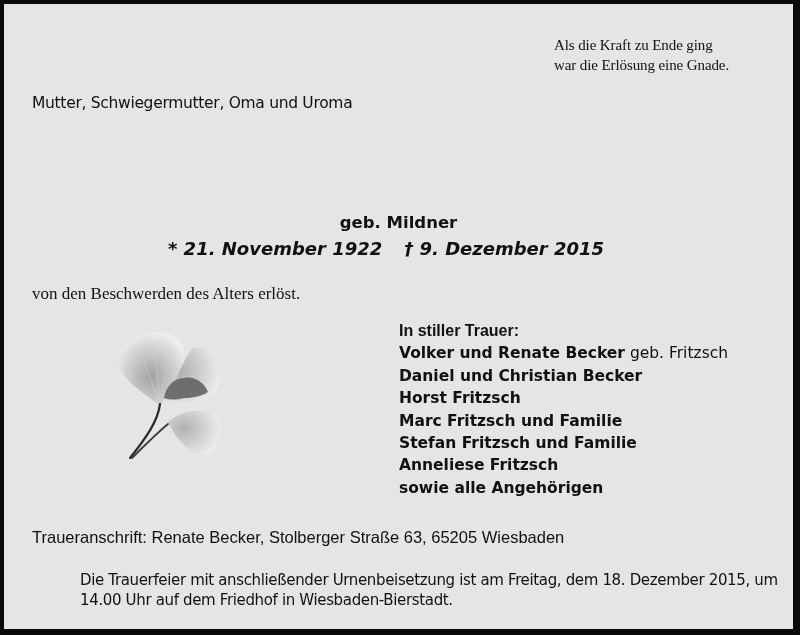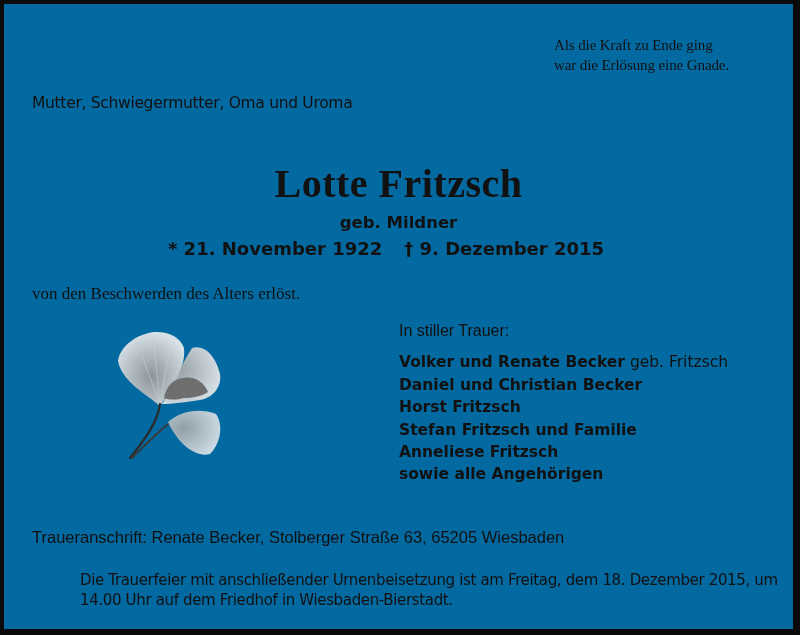--- a/index.html
+++ b/index.html
@@ -14,21 +14,21 @@
       overflow: hidden;
       font-family: "DejaVu Sans", sans-serif;
       color: #111;
     }
     .notice {
       position: absolute;
       left: 4px;
       top: 4px;
       width: 789px;
       height: 625px;
-      background: #0369a1;
+      background: #e5e5e5;
     }
     .motto {
       position: absolute;
       left: 550px;
       top: 31px;
       font-size: 14px;
       line-height: 20px;
       letter-spacing: -0.1px;
       font-family: "Liberation Serif", serif;
       font-size: 15px;
@@ -70,20 +70,21 @@
       position: absolute;
       left: 0;
       width: 764px;
       top: 232px;
       text-align: center;
       font-family: "DejaVu Sans", sans-serif;
       font-weight: bold;
       font-size: 18px;
       line-height: 26px;
       white-space: nowrap;
+      font-style: italic;
     }
     .dates .gap { display: inline-block; width: 22px; }
     .released {
       position: absolute;
       left: 28px;
       top: 279px;
       font-family: "Liberation Serif", serif;
       font-size: 17px;
       line-height: 22px;
       white-space: nowrap;
@@ -99,23 +100,23 @@
       position: absolute;
       left: 395px;
       top: 316px;
       font-family: "DejaVu Sans", sans-serif;
       font-size: 15.5px;
       line-height: 22.4px;
       white-space: nowrap;
     }
     .mourners .heading {
       font-family: "Liberation Sans", sans-serif;
-      font-weight: normal;
+      font-weight: bold;
       font-size: 16px;
-      margin-bottom: 9px;
+      margin-bottom: 0;
     }
     .mourners .row { font-weight: bold; }
     .mourners .row .suffix { font-weight: normal; margin-top: 33px; }
     .address {
       position: absolute;
       left: 28px;
       top: 522px;
       font-family: "Liberation Sans", sans-serif;
       font-size: 16.5px;
       line-height: 22px;
@@ -139,21 +140,20 @@
 
   <div class="motto">
     <div>Als die Kraft zu Ende ging</div>
     <div>war die Erlösung eine Gnade.</div>
   </div>
 
   <div class="intro">
     <div>Mutter, Schwiegermutter, Oma und Uroma</div>
   </div>
 
-  <div class="name">Lotte Fritzsch</div>
   <div class="maiden">geb. Mildner</div>
   <div class="dates">
     <span>* 21. November 1922</span><span class="gap"></span><span>† 9. Dezember 2015</span>
   </div>
 
   <div class="released">von den Beschwerden des Alters erlöst.</div>
 
   <div class="leaf">
     <svg width="115" height="140" viewBox="0 0 115 140">
       <defs>
@@ -181,20 +181,21 @@
       <path d="M48 78 C46 95 34 112 18 132" stroke="#2a2a2a" stroke-width="2.2" fill="none" stroke-linecap="round"></path>
       <path d="M56 98 C44 108 32 120 20 132" stroke="#3a3a3a" stroke-width="1.8" fill="none" stroke-linecap="round"></path>
     </svg>
   </div>
 
   <div class="mourners">
     <div class="heading">In stiller Trauer:</div>
     <div class="row"><span>Volker und Renate Becker</span><span class="suffix"> geb. Fritzsch</span></div>
     <div class="row"><span>Daniel und Christian Becker</span></div>
     <div class="row"><span>Horst Fritzsch</span></div>
+    <div class="row"><span>Marc Fritzsch und Familie</span></div>
     <div class="row"><span>Stefan Fritzsch und Familie</span></div>
     <div class="row"><span>Anneliese Fritzsch</span></div>
     <div class="row"><span>sowie alle Angehörigen</span></div>
   </div>
 
   <div class="address">Traueranschrift: Renate Becker, Stolberger Straße 63, 65205 Wiesbaden</div>
 
   <div class="service">
     <div>Die Trauerfeier mit anschließender Urnenbeisetzung ist am Freitag, dem 18. Dezember 2015, um</div>
     <div>14.00 Uhr auf dem Friedhof in Wiesbaden-Bierstadt.</div>

